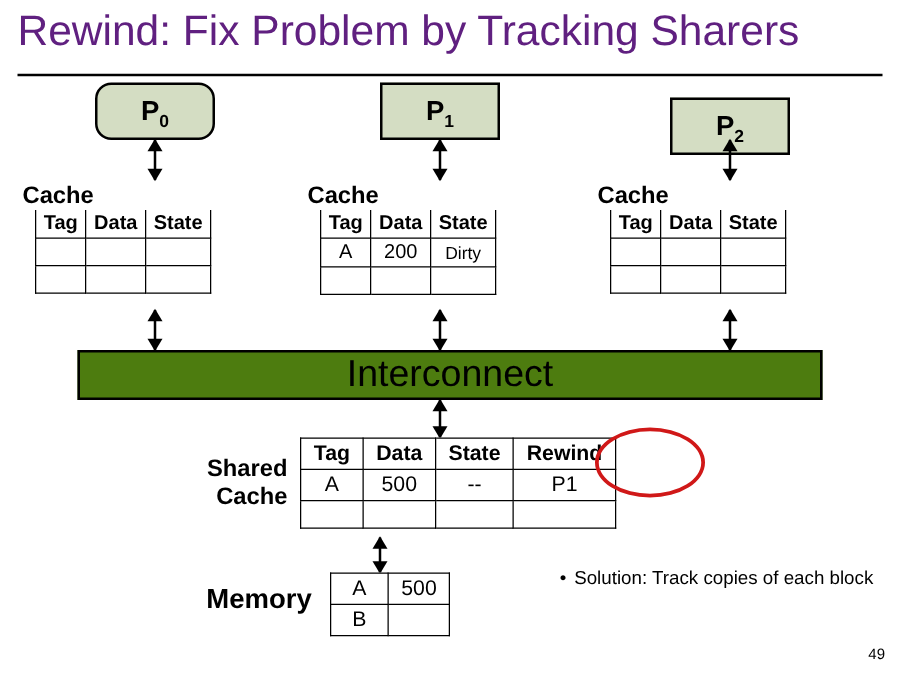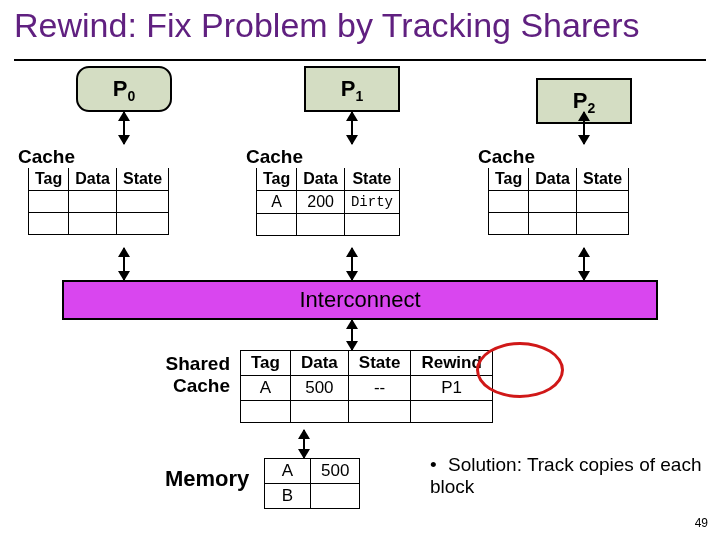--- a/index.html
+++ b/index.html
@@ -46,35 +46,36 @@
     font-size: 16px;
     background: #fff;
   }
   .cache-table th, .cache-table td {
     border: 1.5px solid #000;
     padding: 2px 6px;
     text-align: center;
     height: 22px;
   }
   .cache-table th { font-weight: bold; border-top: none; }
-  .cache-table td.state { font-family: Liberation Mono, monospace; font-size: 14px; margin-top: 44px; }
+  .cache-table td.state { font-family: Liberation Sans, sans-serif; font-size: 14px; margin-top: 44px; }
   .interconnect {
     position: absolute;
     border: 2px solid #000;
-    background: #d946ef;
-    text-align: center;
-    font-size: 22px;
+    background: #4d7c0f;
+    text-align: center;
+    font-size: 30px;
     line-height: 36px;
     height: 40px;
   }
   .shared-label {
     position: absolute;
     font-weight: bold;
     font-size: 19px;
     text-align: right;
+    margin-top: 12px;
   }
   .shared-table {
     position: absolute;
     border-collapse: collapse;
     font-size: 17px;
     background: #fff;
   }
   .shared-table th, .shared-table td {
     border: 1.5px solid #000;
     padding: 2px 10px;
@@ -94,21 +95,22 @@
   }
   .memory-table td {
     border: 1.5px solid #000;
     padding: 2px 10px;
     text-align: center;
     height: 22px;
     min-width: 46px;
   }
   .bullet {
     position: absolute;
-    font-size: 19px;
+    font-size: 15px;
+    text-align: center;
   }
   .bullet .dot { display:inline-block; width:18px; }
   .slidenum {
     position: absolute;
     font-size: 12px;
   }
   
   .dvarrow {
     position: absolute;
     width: 2px;

